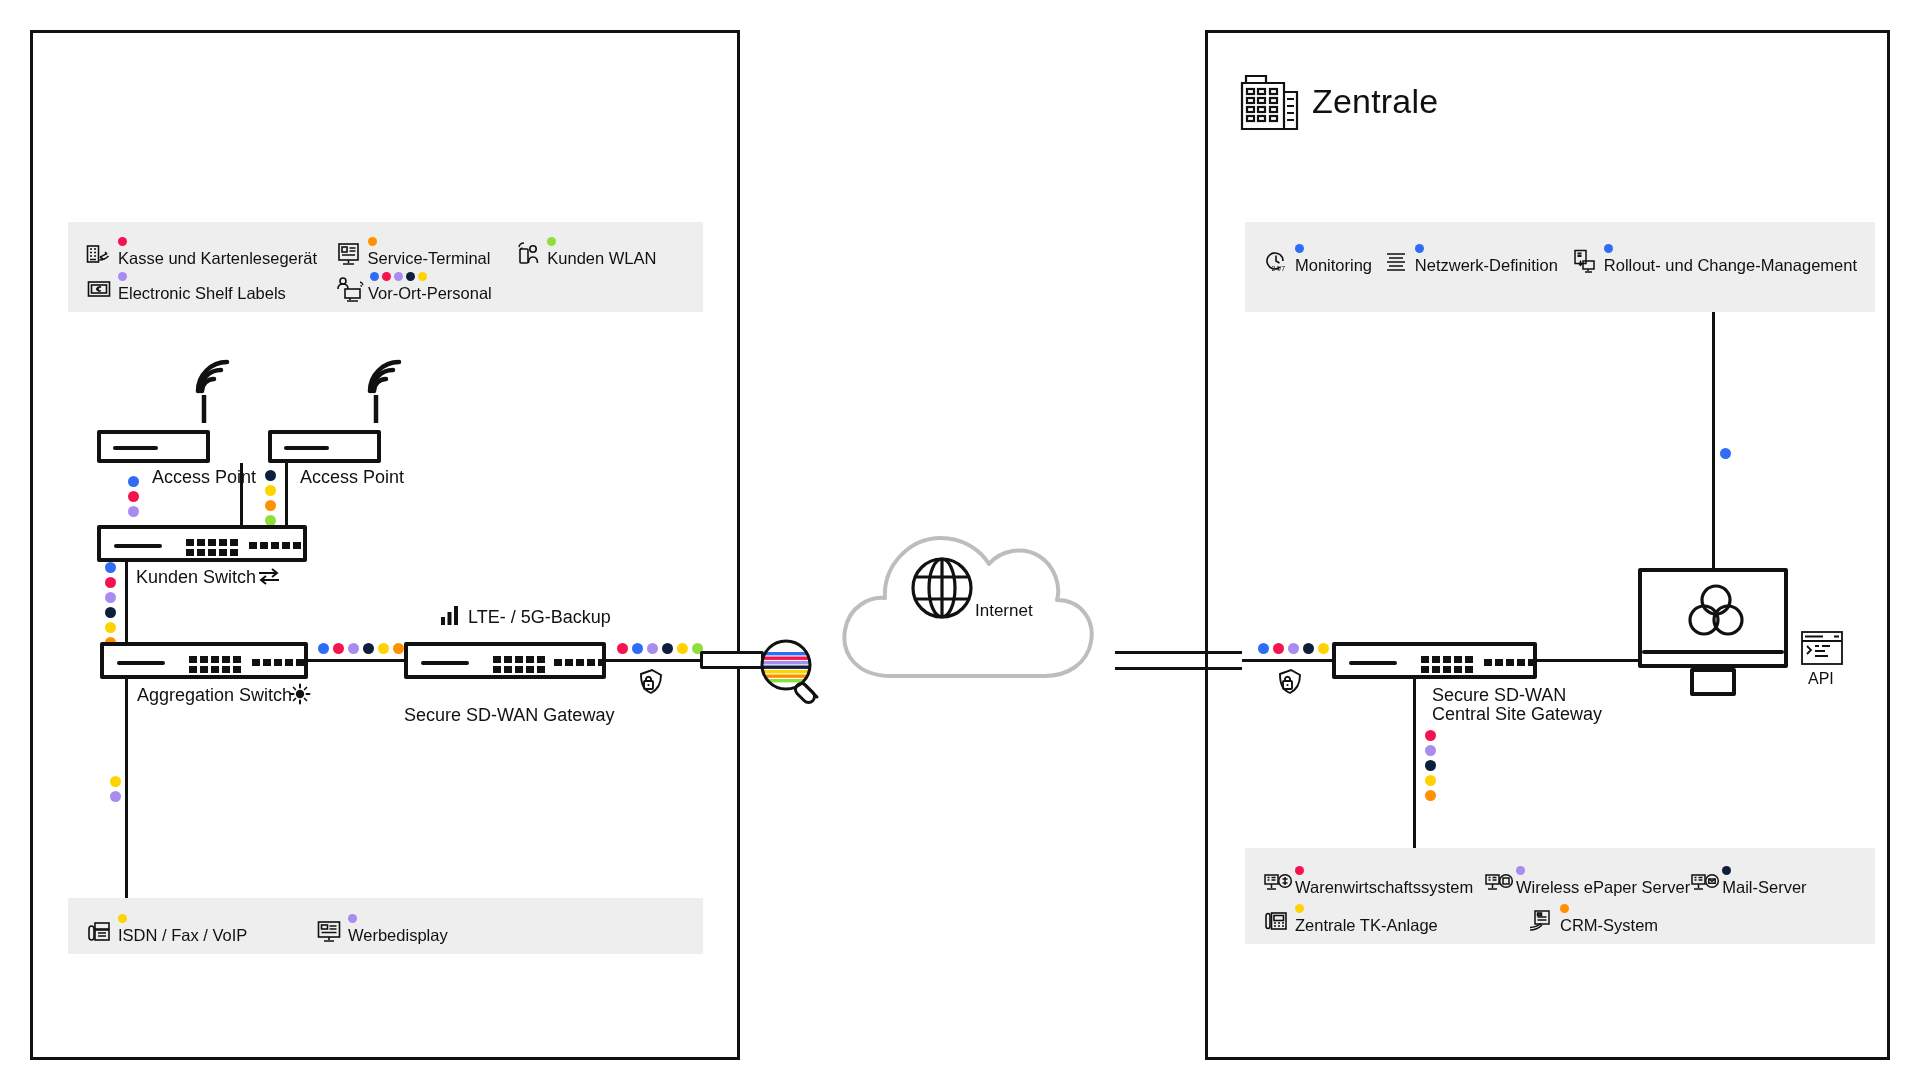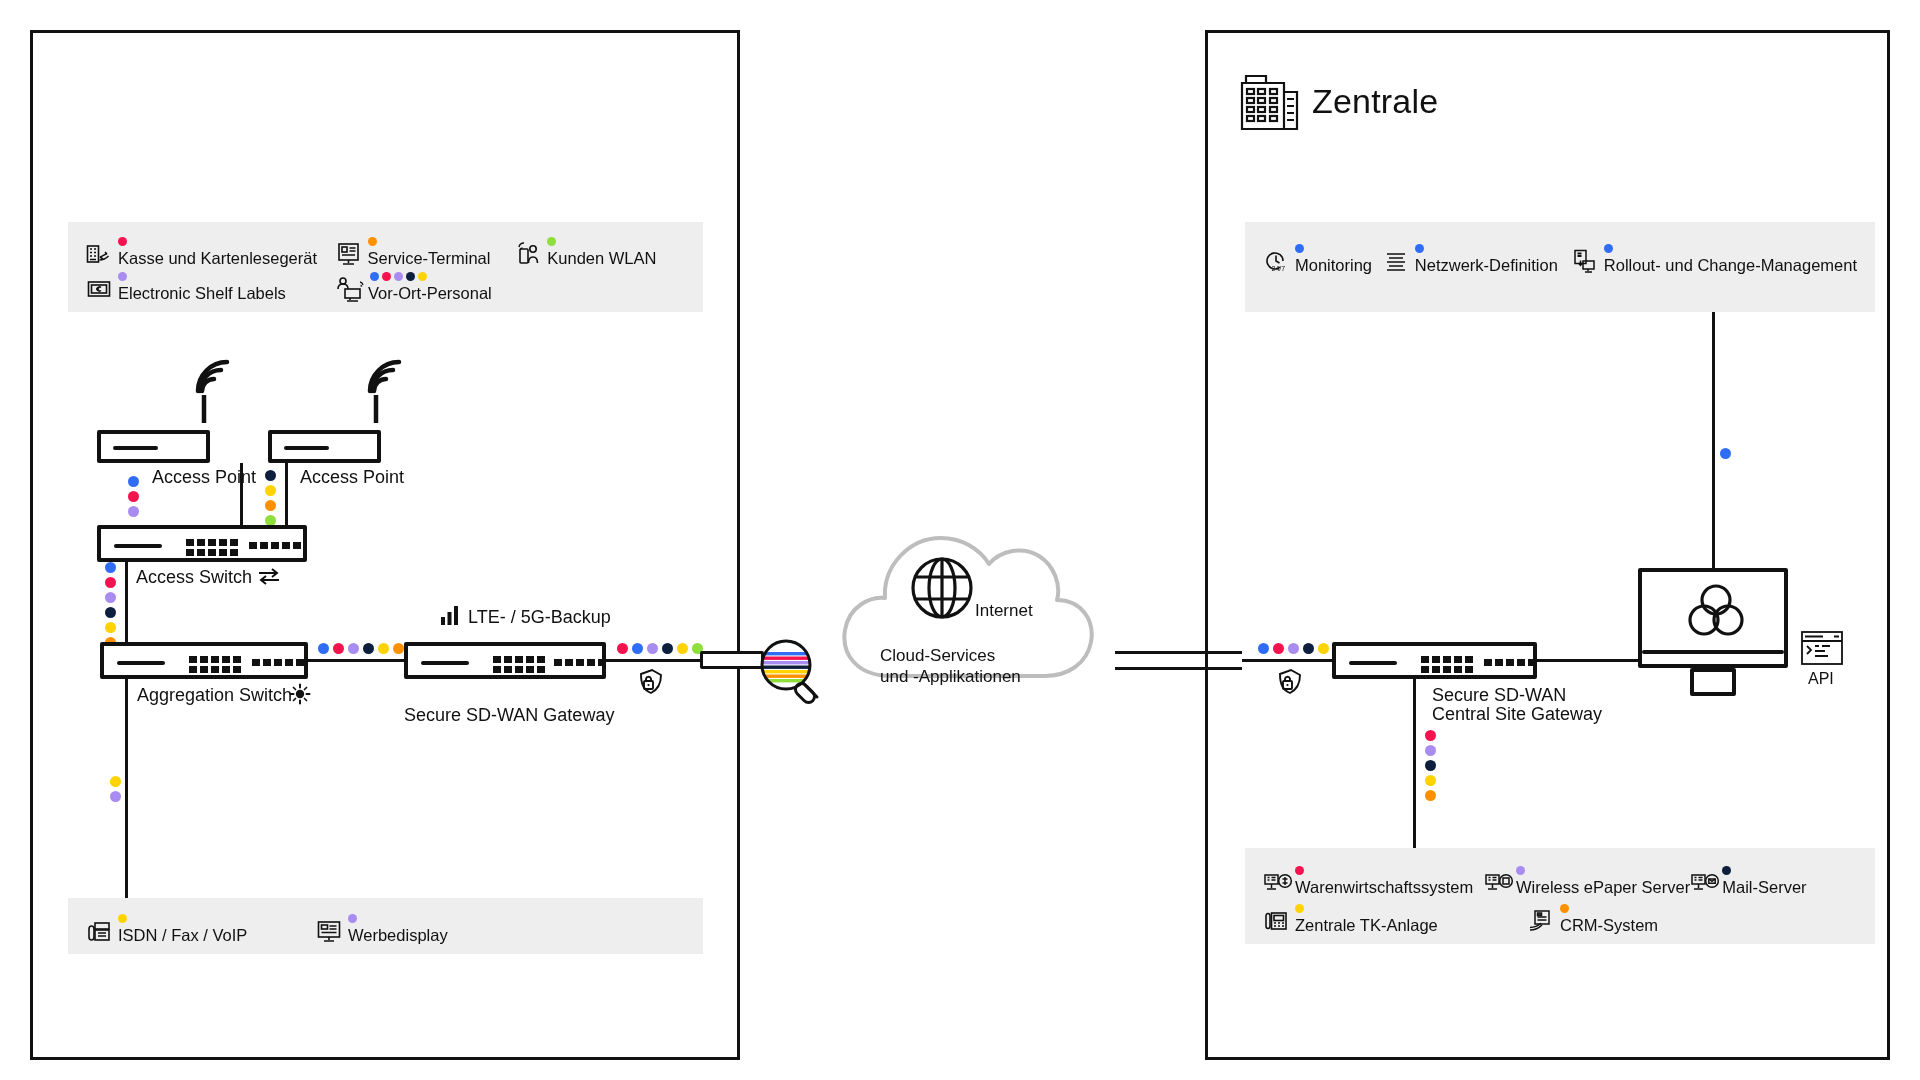--- a/index.html
+++ b/index.html
@@ -468,21 +468,21 @@
         <i class="port"></i>
     </span>
     <span class="portgrid" style="left:148px;top:13px;grid-template-columns:repeat(5,8px)">
       <i class="port"></i>
         <i class="port"></i>
         <i class="port"></i>
         <i class="port"></i>
         <i class="port"></i>
     </span>
   </div>
-  <div class="dev-label" style="left:136px;top:568px">Access Switch</div>
+  <div class="dev-label" style="left:136px;top:568px">Kunden Switch</div>
   <div class="ic" style="left:256px;top:566px">
     <svg width="26" height="20" viewBox="0 0 26 20">
         <g fill="none" stroke="#111" stroke-width="2">
       <path d="M3 7h18 M16 3l5 4-5 4"></path>
           <path d="M23 14H5 M10 10l-5 4 5 4"></path>
         </g>
       </svg>
   </div>
   <div class="line vline" style="left:125px;top:562px;height:90px"></div>
   <div class="dotcol" style="left:105px;top:562px">
@@ -636,24 +636,20 @@
   <div class="ic" style="left:906px;top:552px">
     <svg width="72" height="72" viewBox="0 0 72 72">
         <g fill="none" stroke="#111" stroke-width="3.2">
       <circle cx="36" cy="36" r="29"></circle>
       <ellipse cx="36" cy="36" rx="13" ry="29"></ellipse>
       <path d="M9 25h54 M9 47h54 M36 7v58"></path>
         </g>
       </svg>
   </div>
   <div class="cloud-text" id="cloud-internet-label">Internet</div>
-  <div class="cloud-text" id="cloud-apps-label">
-    <div>Cloud-Services</div>
-    <div>und -Applikationen</div>
-  </div>
 
   <div class="line hline" style="left:1115px;top:651px;width:127px"></div>
   <div class="line hline" style="left:1115px;top:667px;width:127px"></div>
   <div class="line hline" style="left:1242px;top:659px;width:90px"></div>
 
   <div class="dotrow" style="left:1258px;top:643px">
     <i class="dot" style="background:#2f6df6"></i>
       <i class="dot" style="background:#f4134f"></i>
     <i class="dot" style="background:#a98cf0"></i>
       <i class="dot" style="background:#0d1f3c"></i>

